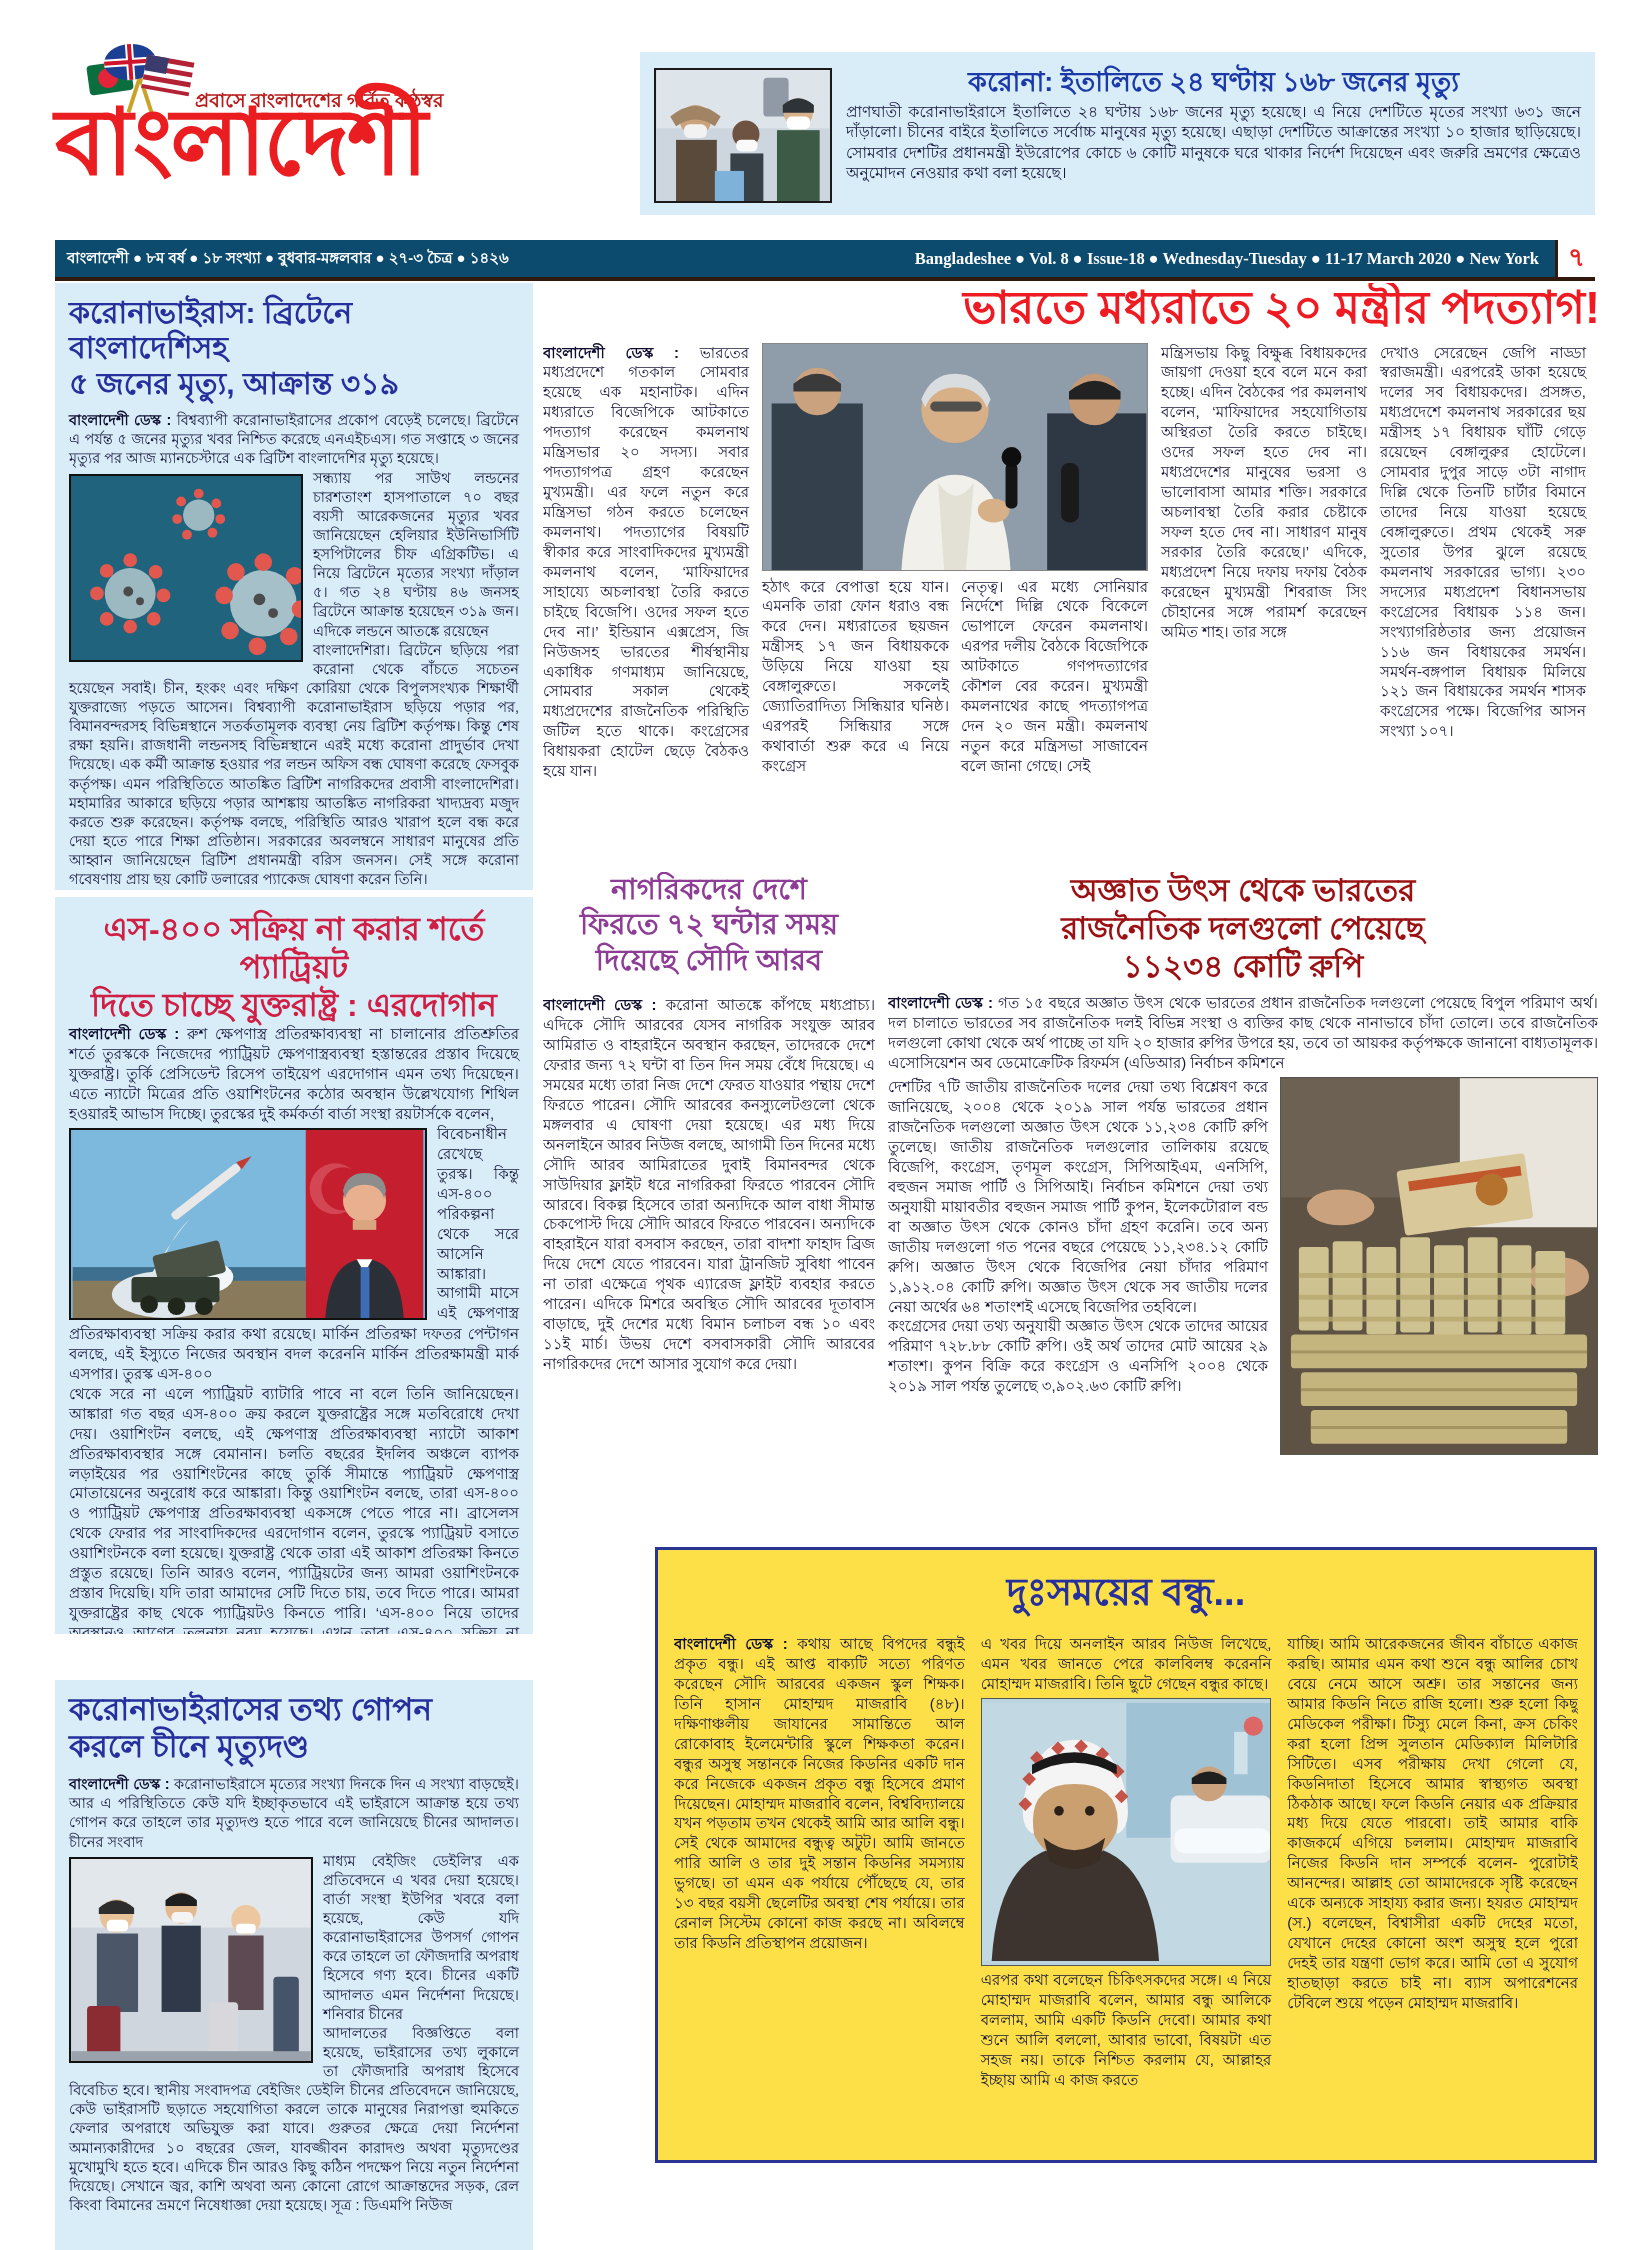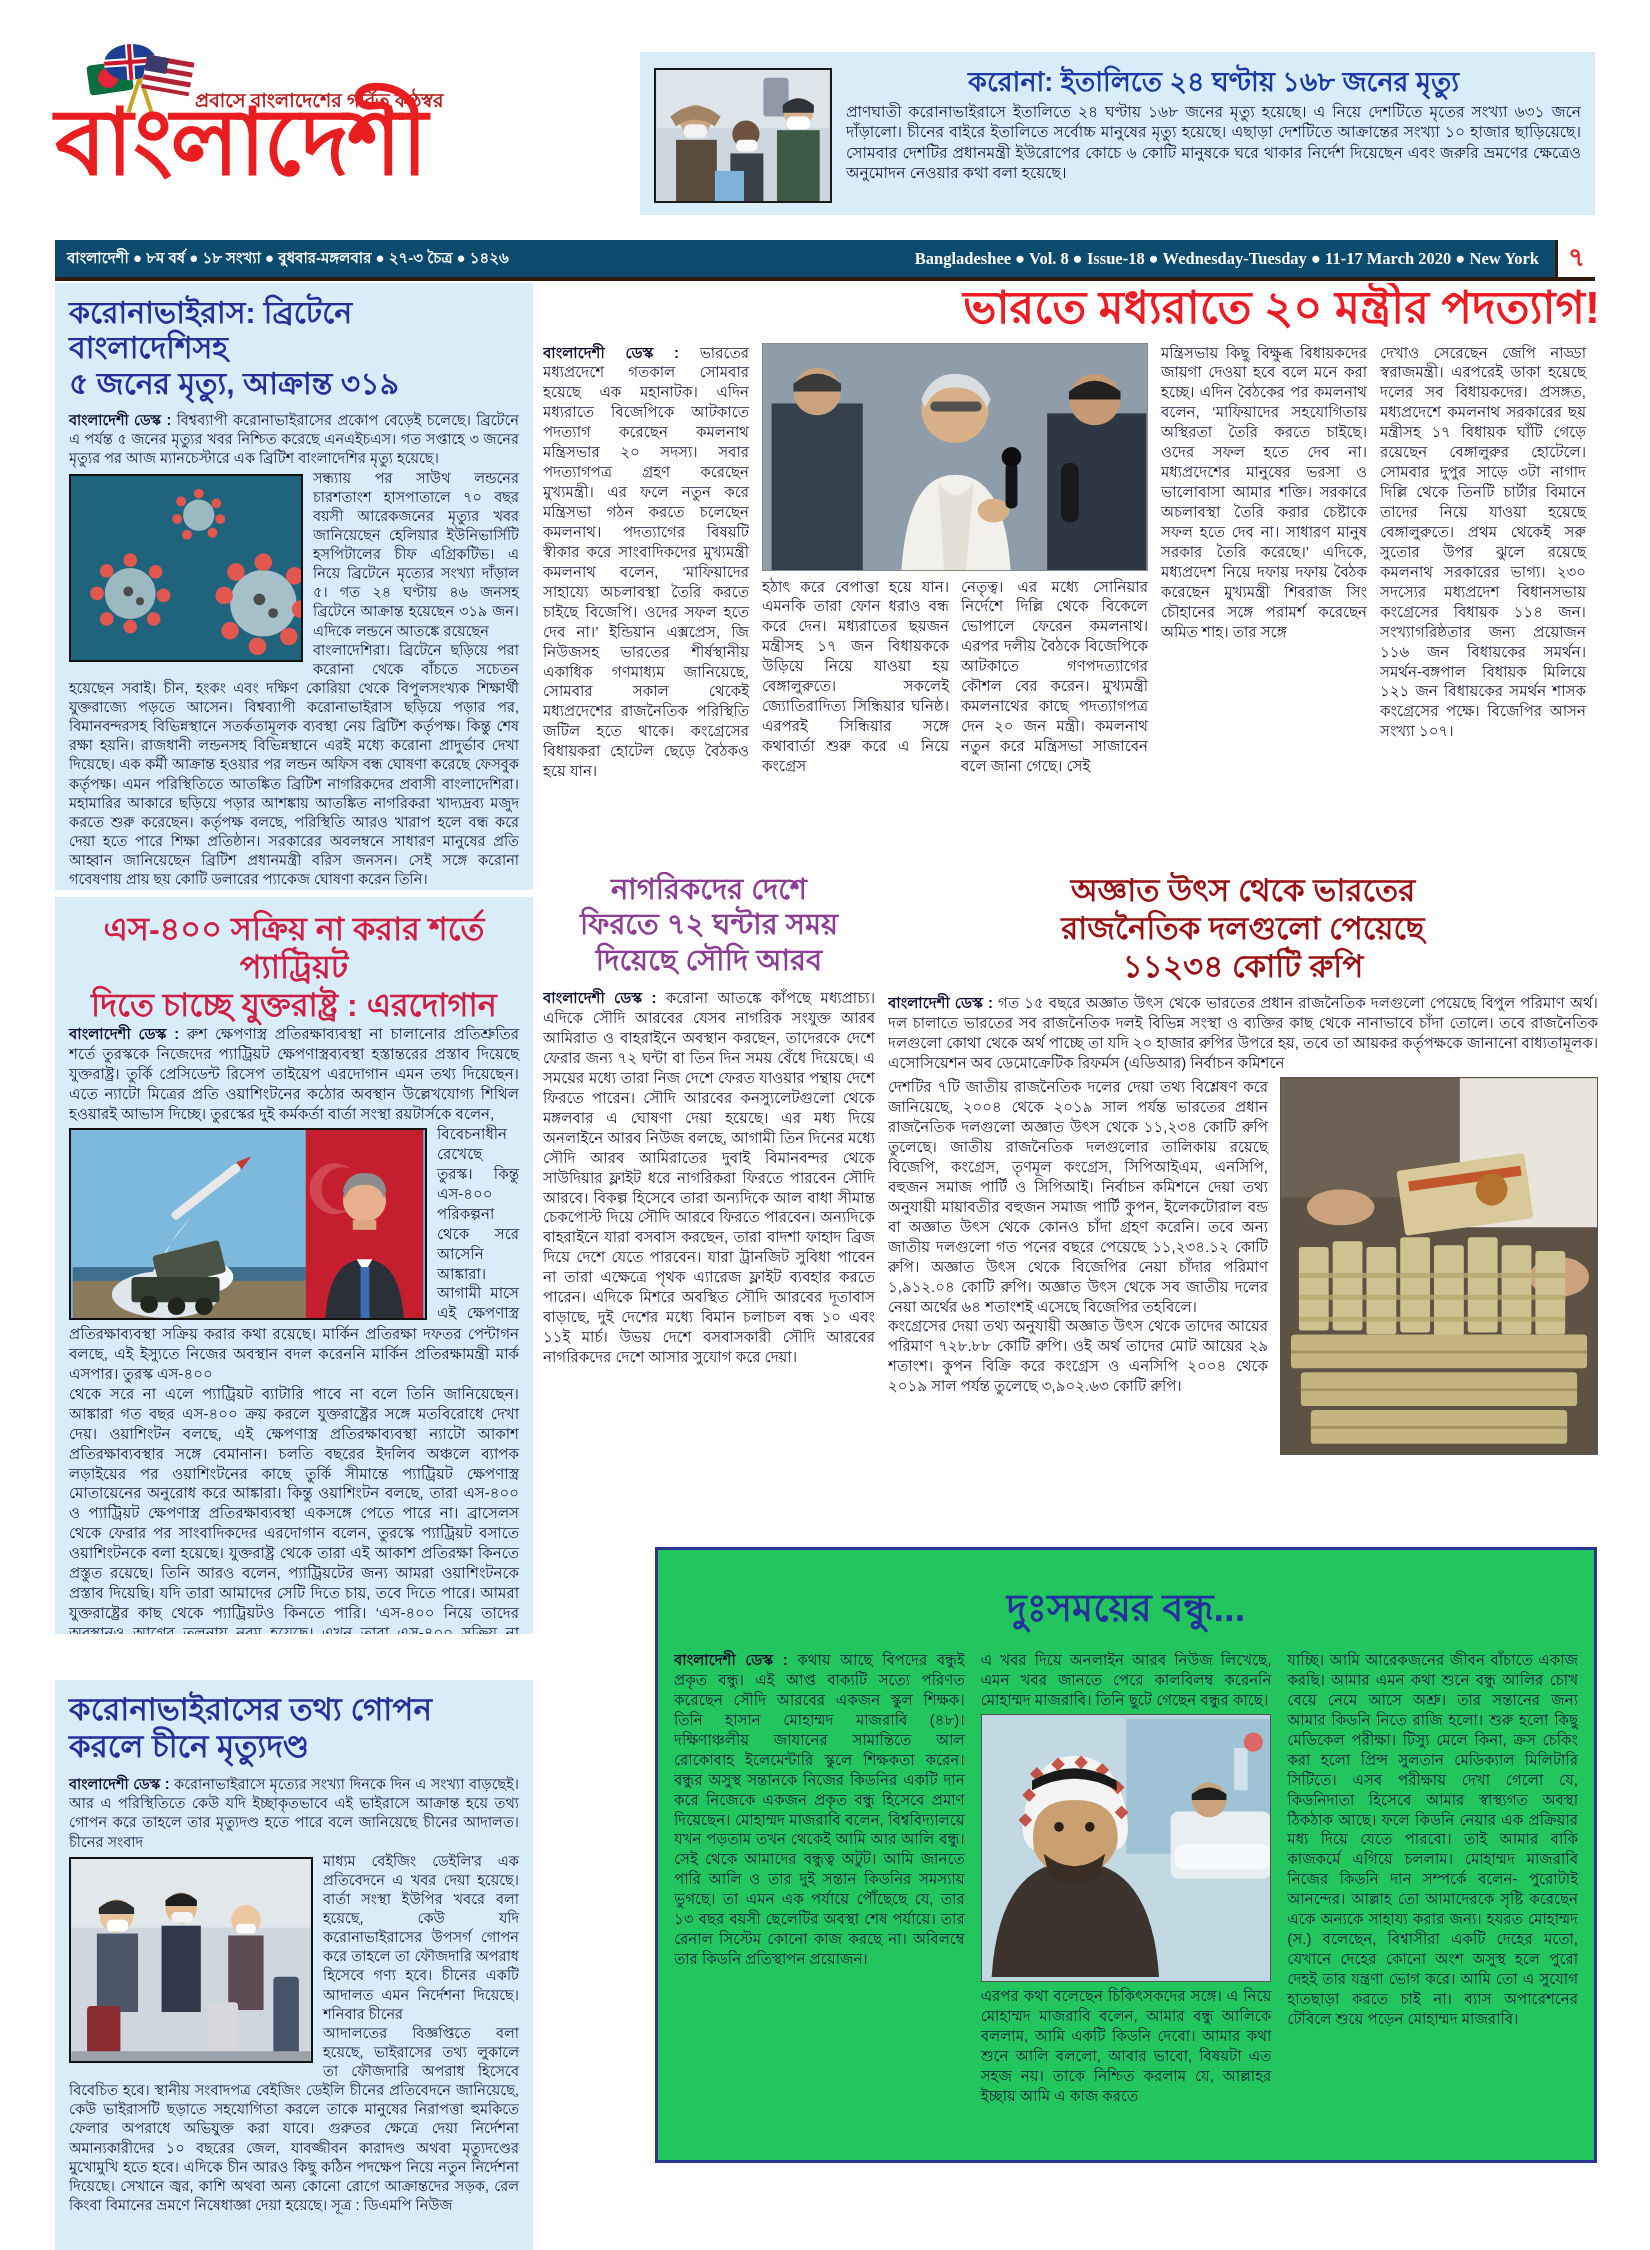--- a/index.html
+++ b/index.html
@@ -61,31 +61,31 @@
   .main h1{font-size:45px;margin-bottom:10px}
   .main-row{display:flex;gap:13px;height:520px;overflow:hidden}
   .mcol{flex:0 0 206px}
   .mmid{flex:0 0 386px}
   .ph-kamal{width:386px;height:228px;border:1px solid #888;background:#8d99a5;display:block}
   .mmid-row{display:flex;gap:12px;margin-top:6px}
   .mmid-row>div{flex:1;min-width:0}
 
   
   .saudi{left:543px;top:872px;width:332px;height:672px}
-  .saudi h2{font-size:29px;margin-bottom:10px}
+  .saudi h2{font-size:29px;margin-bottom:17px}
 
   
   .funds{left:888px;top:872px;width:710px;height:694px}
   .funds h2{font-size:31px;margin-bottom:8px}
   .funds-row{display:flex;gap:12px;margin-top:4px}
   .funds-text{flex:1;min-width:0}
   .ph-money{flex:0 0 318px;height:378px;border:1px solid #555;background:#6b5b45}
 
   
-  .friend{left:655px;top:1547px;width:942px;height:616px;background:#22c55e;border:3px solid #283593;padding:26px 16px}
+  .friend{left:655px;top:1547px;width:942px;height:616px;background:#fde047;border:3px solid #283593;padding:10px 16px}
   .friend h1{font-size:38px;color:#26309c;font-weight:bold;text-align:center;margin:2px 0 8px}
   .friend-row{display:flex;gap:16px;height:520px;overflow:hidden}
   .friend-row>div{flex:1;min-width:0}
   .ph-kidney{width:100%;height:268px;border:1px solid #555;background:#bcd4de;display:block;margin:4px 0}
 </style>
 </head>
 <body>
 
 <div class="page">
 

